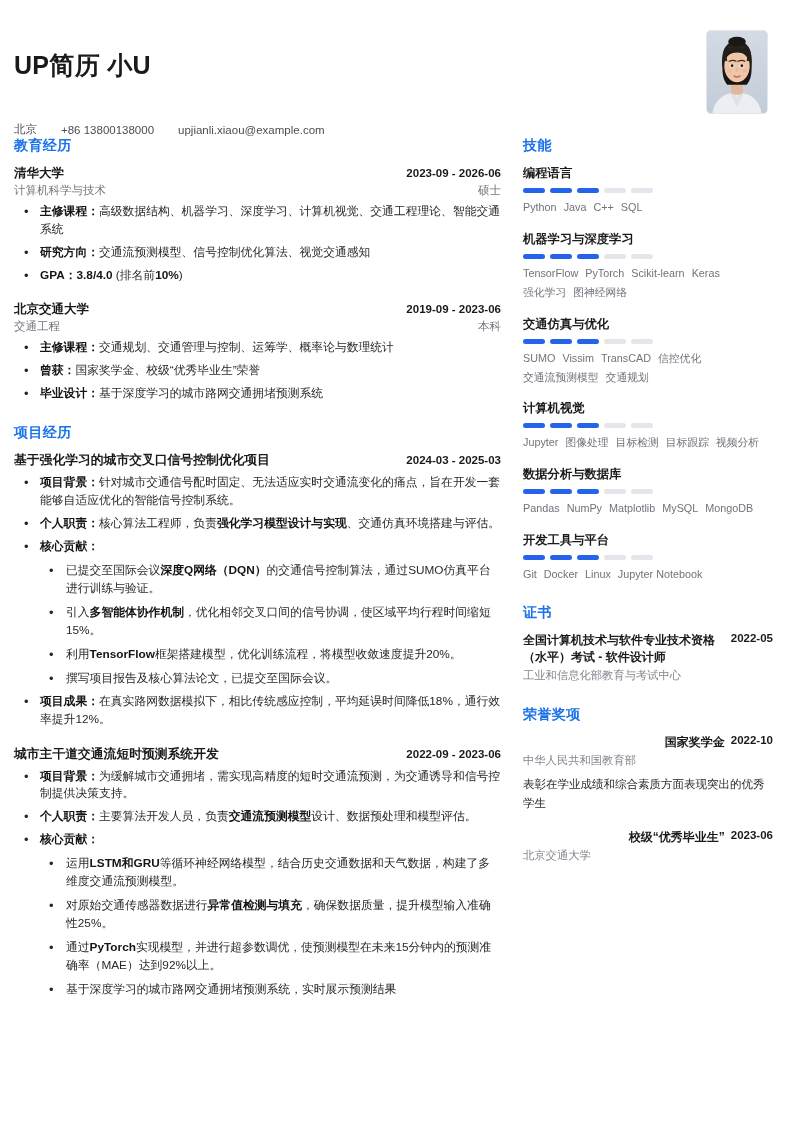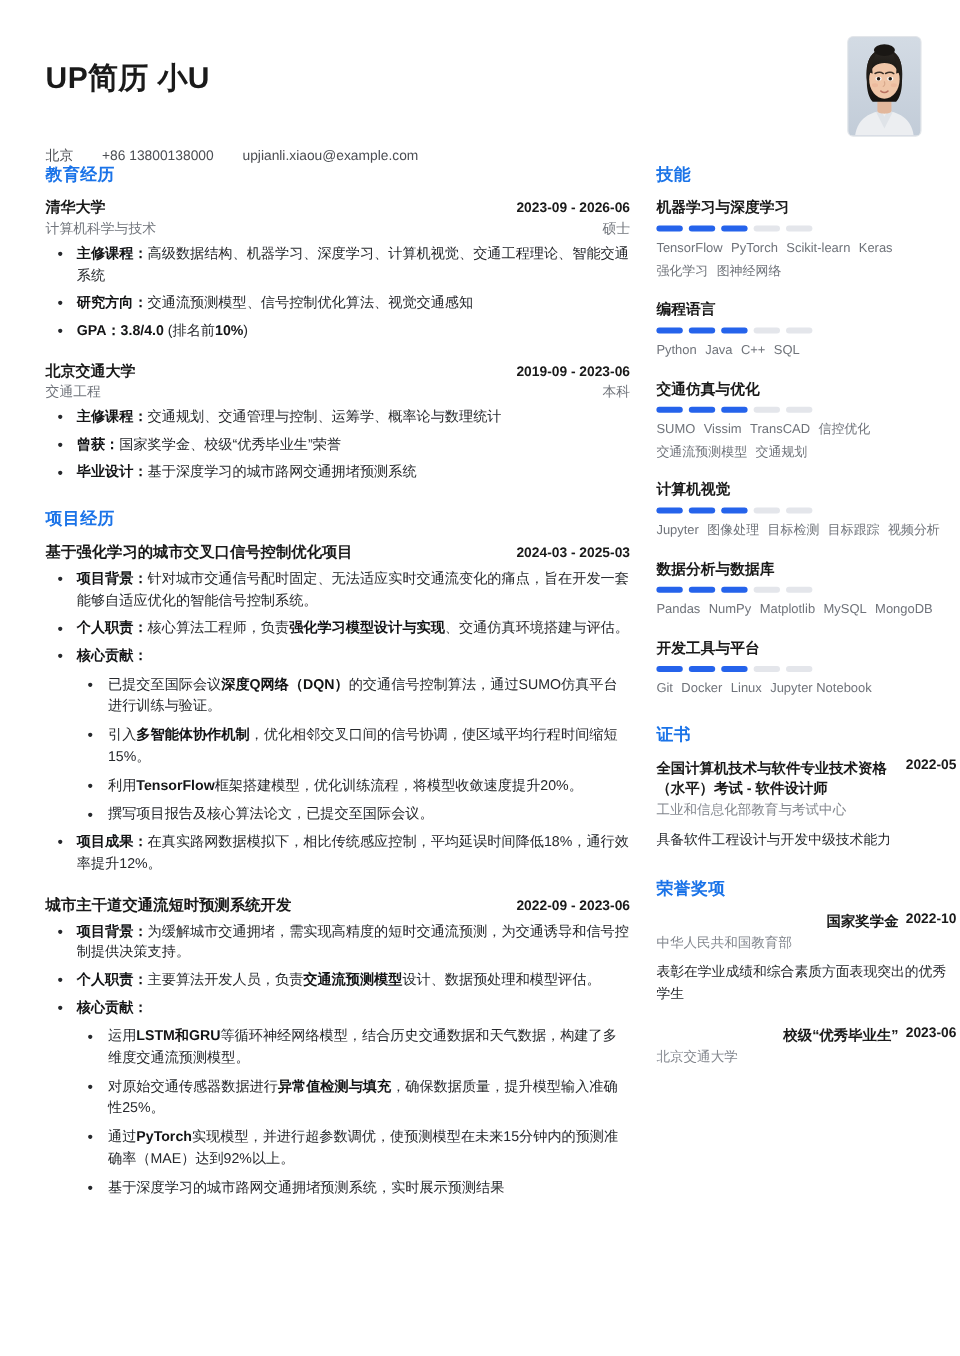--- a/index.html
+++ b/index.html
@@ -3,21 +3,21 @@
 <meta charset="utf-8">
 <style>
   * { margin:0; padding:0; box-sizing:border-box; }
   html, body { width:800px; height:1130px; }
   body {
     font-family:"Liberation Sans","DejaVu Sans",sans-serif;
     background:#ffffff;
     color:#1f2024;
     overflow:hidden;
   }
-  .page { width:800px; height:894px; padding:28px 30px 0 38px; position:relative; }
+  .page { width:800px; height:894px; padding:28px 30px 0 14px; position:relative; }
 
   
   .header { display:flex; align-items:flex-start; justify-content:space-between; }
   .header-left { padding-top:22px; }
   .name {
     font-size:25px; font-weight:700; letter-spacing:.3px; color:#1a1a1a;
     line-height:1.2;
   }
   .contact {
     margin-top:42px; display:flex; align-items:center;
@@ -241,44 +241,44 @@
         </div>
       </div>
     </div>
 
     <div class="col-right">
 
       <div class="sec">
         <div class="sec-title">技能</div>
 
         <div class="skill-grp">
+          <div class="skill-name">编程语言</div>
+          <div class="bars">
+            <span class="bar on"></span>
+            <span class="bar on"></span>
+            <span class="bar on"></span>
+            <span class="bar"></span>
+            <span class="bar"></span>
+          </div>
+          <div class="kw">
+            <span>Python</span><span>Java</span><span>C++</span><span>SQL</span>
+          </div>
+        </div>
+
+        <div class="skill-grp">
           <div class="skill-name">机器学习与深度学习</div>
           <div class="bars">
             <span class="bar on"></span>
             <span class="bar on"></span>
             <span class="bar on"></span>
             <span class="bar"></span>
             <span class="bar"></span>
           </div>
           <div class="kw">
             <span>TensorFlow</span><span>PyTorch</span><span>Scikit-learn</span><span>Keras</span><span>强化学习</span><span>图神经网络</span>
-          </div>
-        </div>
-
-        <div class="skill-grp">
-          <div class="skill-name">编程语言</div>
-          <div class="bars">
-            <span class="bar on"></span>
-            <span class="bar on"></span>
-            <span class="bar on"></span>
-            <span class="bar"></span>
-            <span class="bar"></span>
-          </div>
-          <div class="kw">
-            <span>Python</span><span>Java</span><span>C++</span><span>SQL</span>
           </div>
         </div>
 
         <div class="skill-grp">
           <div class="skill-name">交通仿真与优化</div>
           <div class="bars">
             <span class="bar on"></span>
             <span class="bar on"></span>
             <span class="bar on"></span>
             <span class="bar"></span>
@@ -334,21 +334,20 @@
 
       <div class="sec" style="margin-top:20px;">
         <div class="sec-title">证书</div>
 
         <div class="cert">
           <div class="cert-row">
             <span class="cert-name">全国计算机技术与软件专业技术资格（水平）考试 - 软件设计师</span>
             <span class="cert-date">2022-05</span>
           </div>
           <div class="cert-org">工业和信息化部教育与考试中心</div>
-          <div class="cert-desc">具备软件工程设计与开发中级技术能力</div>
         </div>
 
       </div>
 
       <div class="sec" style="margin-top:22px;">
         <div class="sec-title">荣誉奖项</div>
 
         <div class="cert">
           <div class="cert-row">
             <span class="cert-name">国家奖学金</span>

